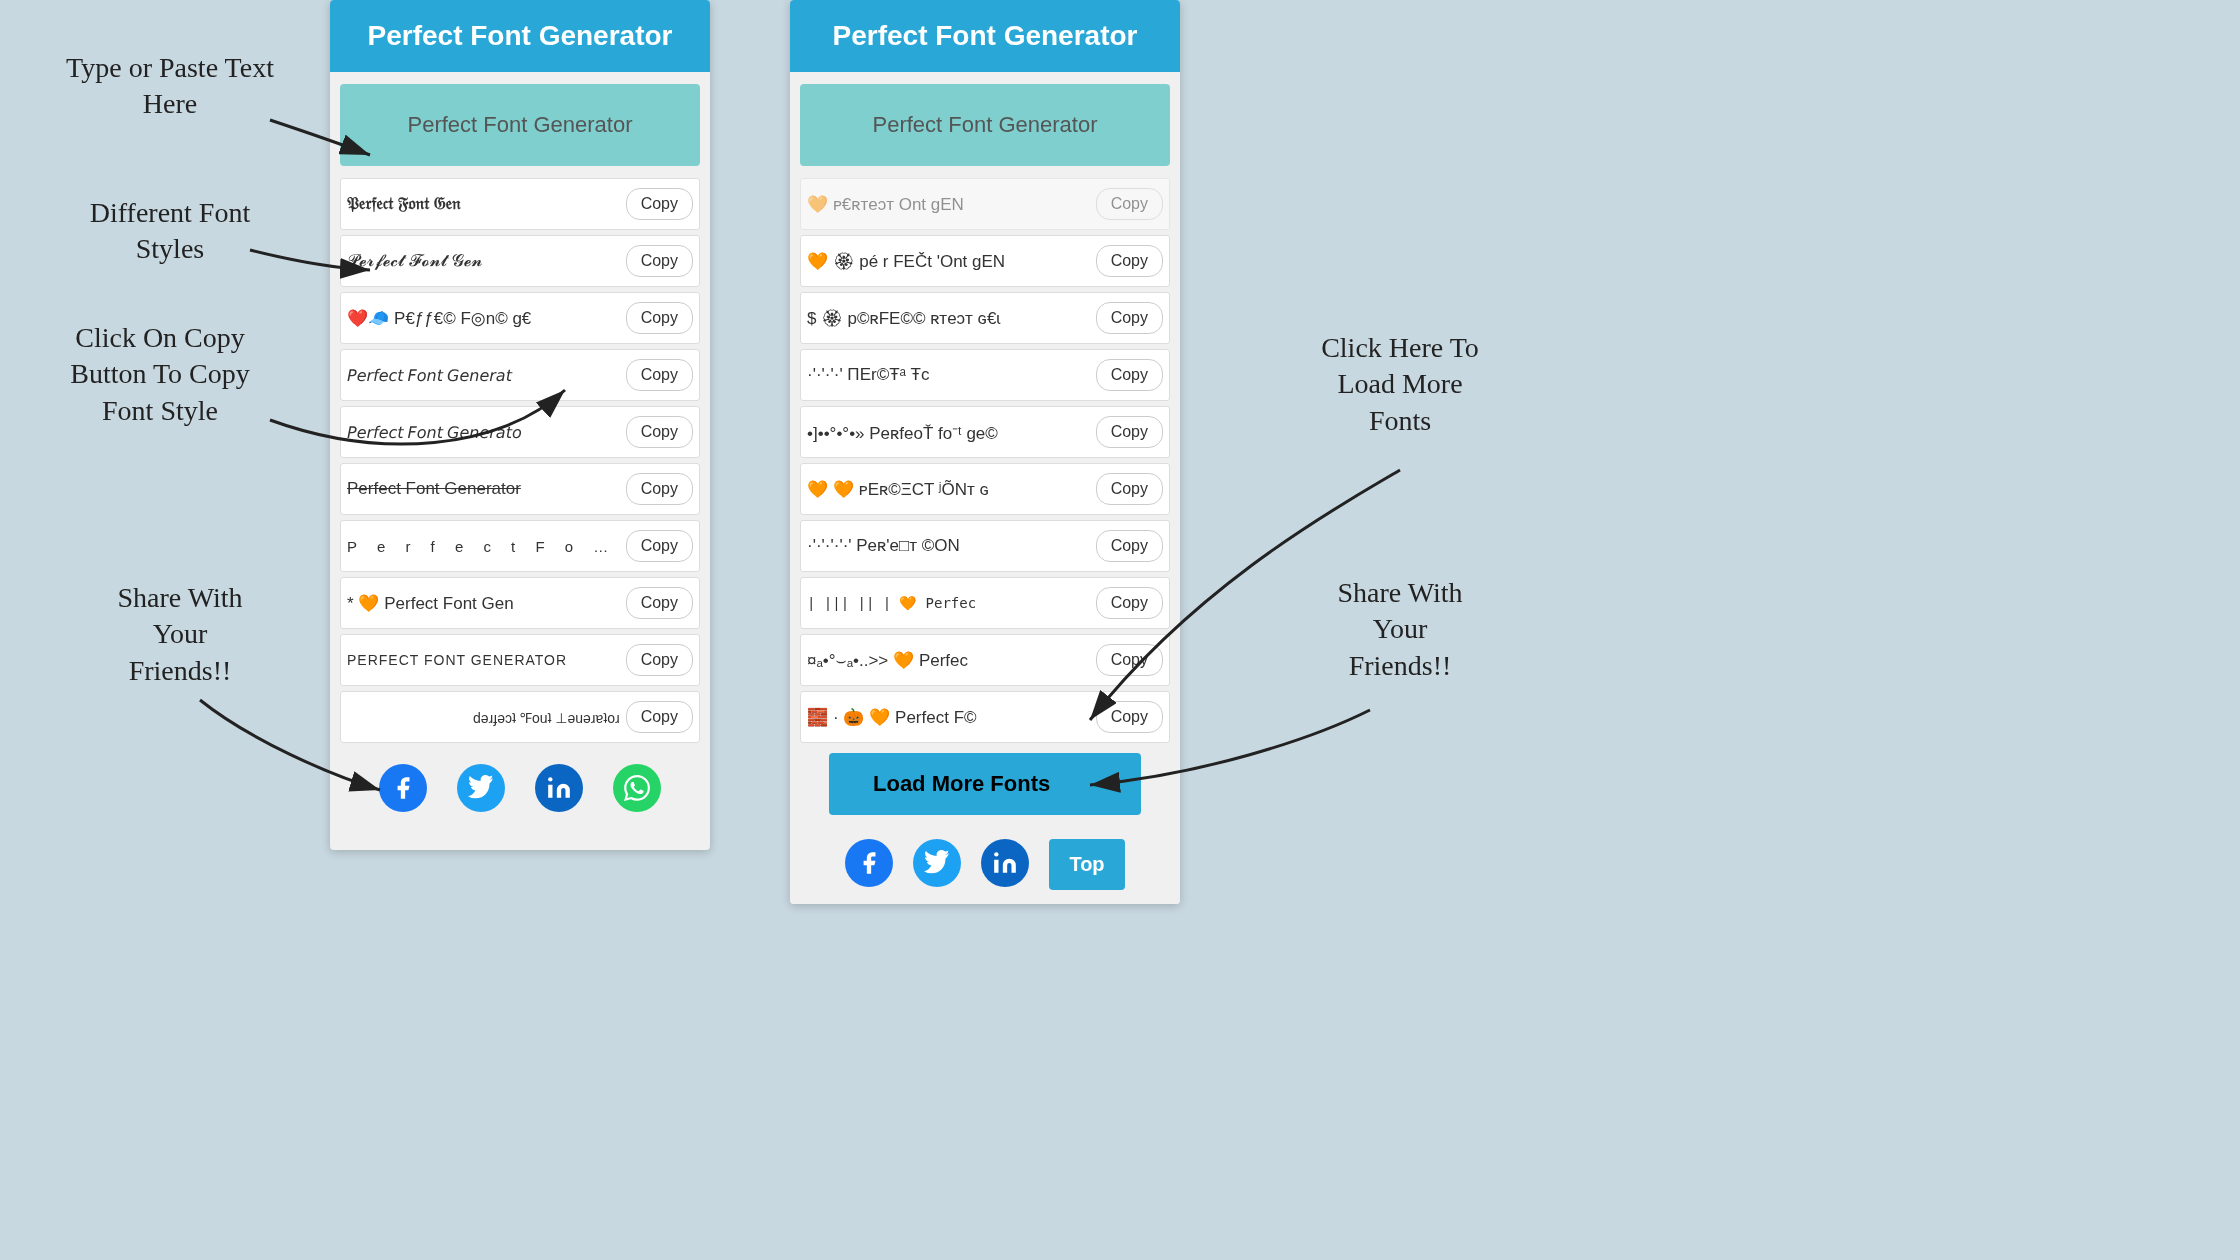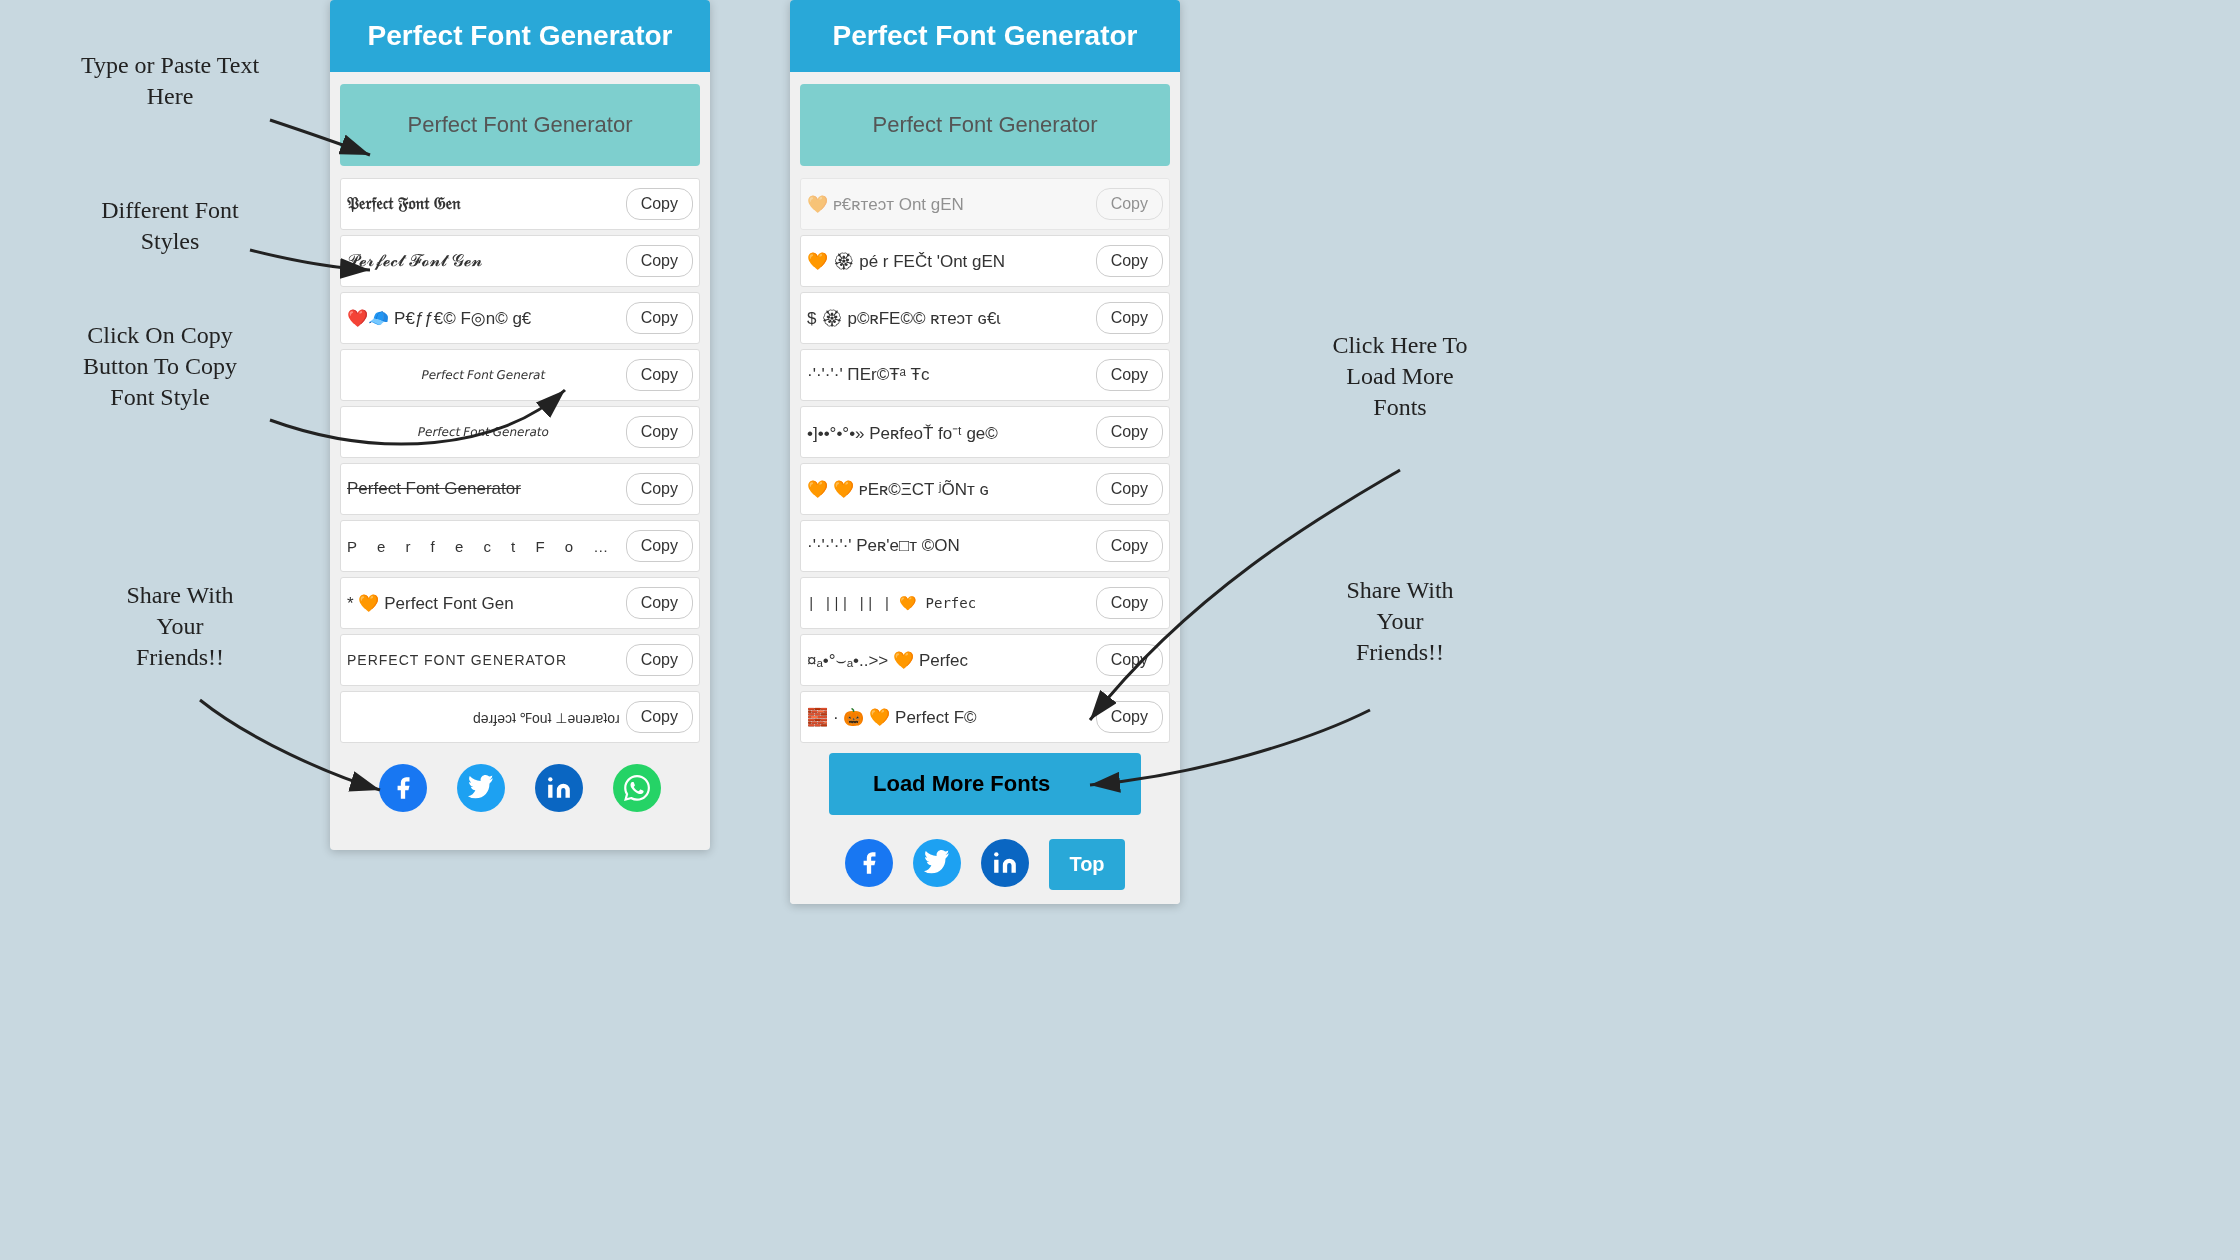--- a/index.html
+++ b/index.html
@@ -9,21 +9,21 @@
       width: 2240px;
       height: 1260px;
       overflow: hidden;
       position: relative;
     }
 
     
     .annotation {
       position: absolute;
       font-family: 'Segoe Script', 'Comic Sans MS', cursive;
-      font-size: 24px;
+      font-size: 28px;
       color: #222;
       line-height: 1.3;
       text-align: center;
       pointer-events: none;
     }
 
     
     .arrows-svg {
       position: absolute;
       top: 0; left: 0;
@@ -158,21 +158,21 @@
       justify-content: center;
       align-items: flex-start;
       gap: 20px;
       padding: 14px 10px;
       background: #f0f0f0;
     }
     .font-bold-old { font-family: 'Times New Roman', serif; font-weight: bold; }
     .font-spaced { letter-spacing: 8px; font-size: 15px; }
 
     .font-mono { font-family: monospace; font-size: 14px; }
-    .font-serif-italic { font-family: Georgia, serif; font-style: italic; font-size: 12px; text-align: center; }
+    .font-serif-italic { font-family: Georgia, serif; font-style: italic; font-size: 16px; }
     .font-upper { text-transform: uppercase; font-size: 14px; letter-spacing: 1px; }
   </style>
 </head>
 <body>
 
 <div class="phone-panel panel-left">
   <div class="panel-header">Perfect Font Generator</div>
   <div class="text-input-box">Perfect Font Generator</div>
 
   <div class="font-row">

